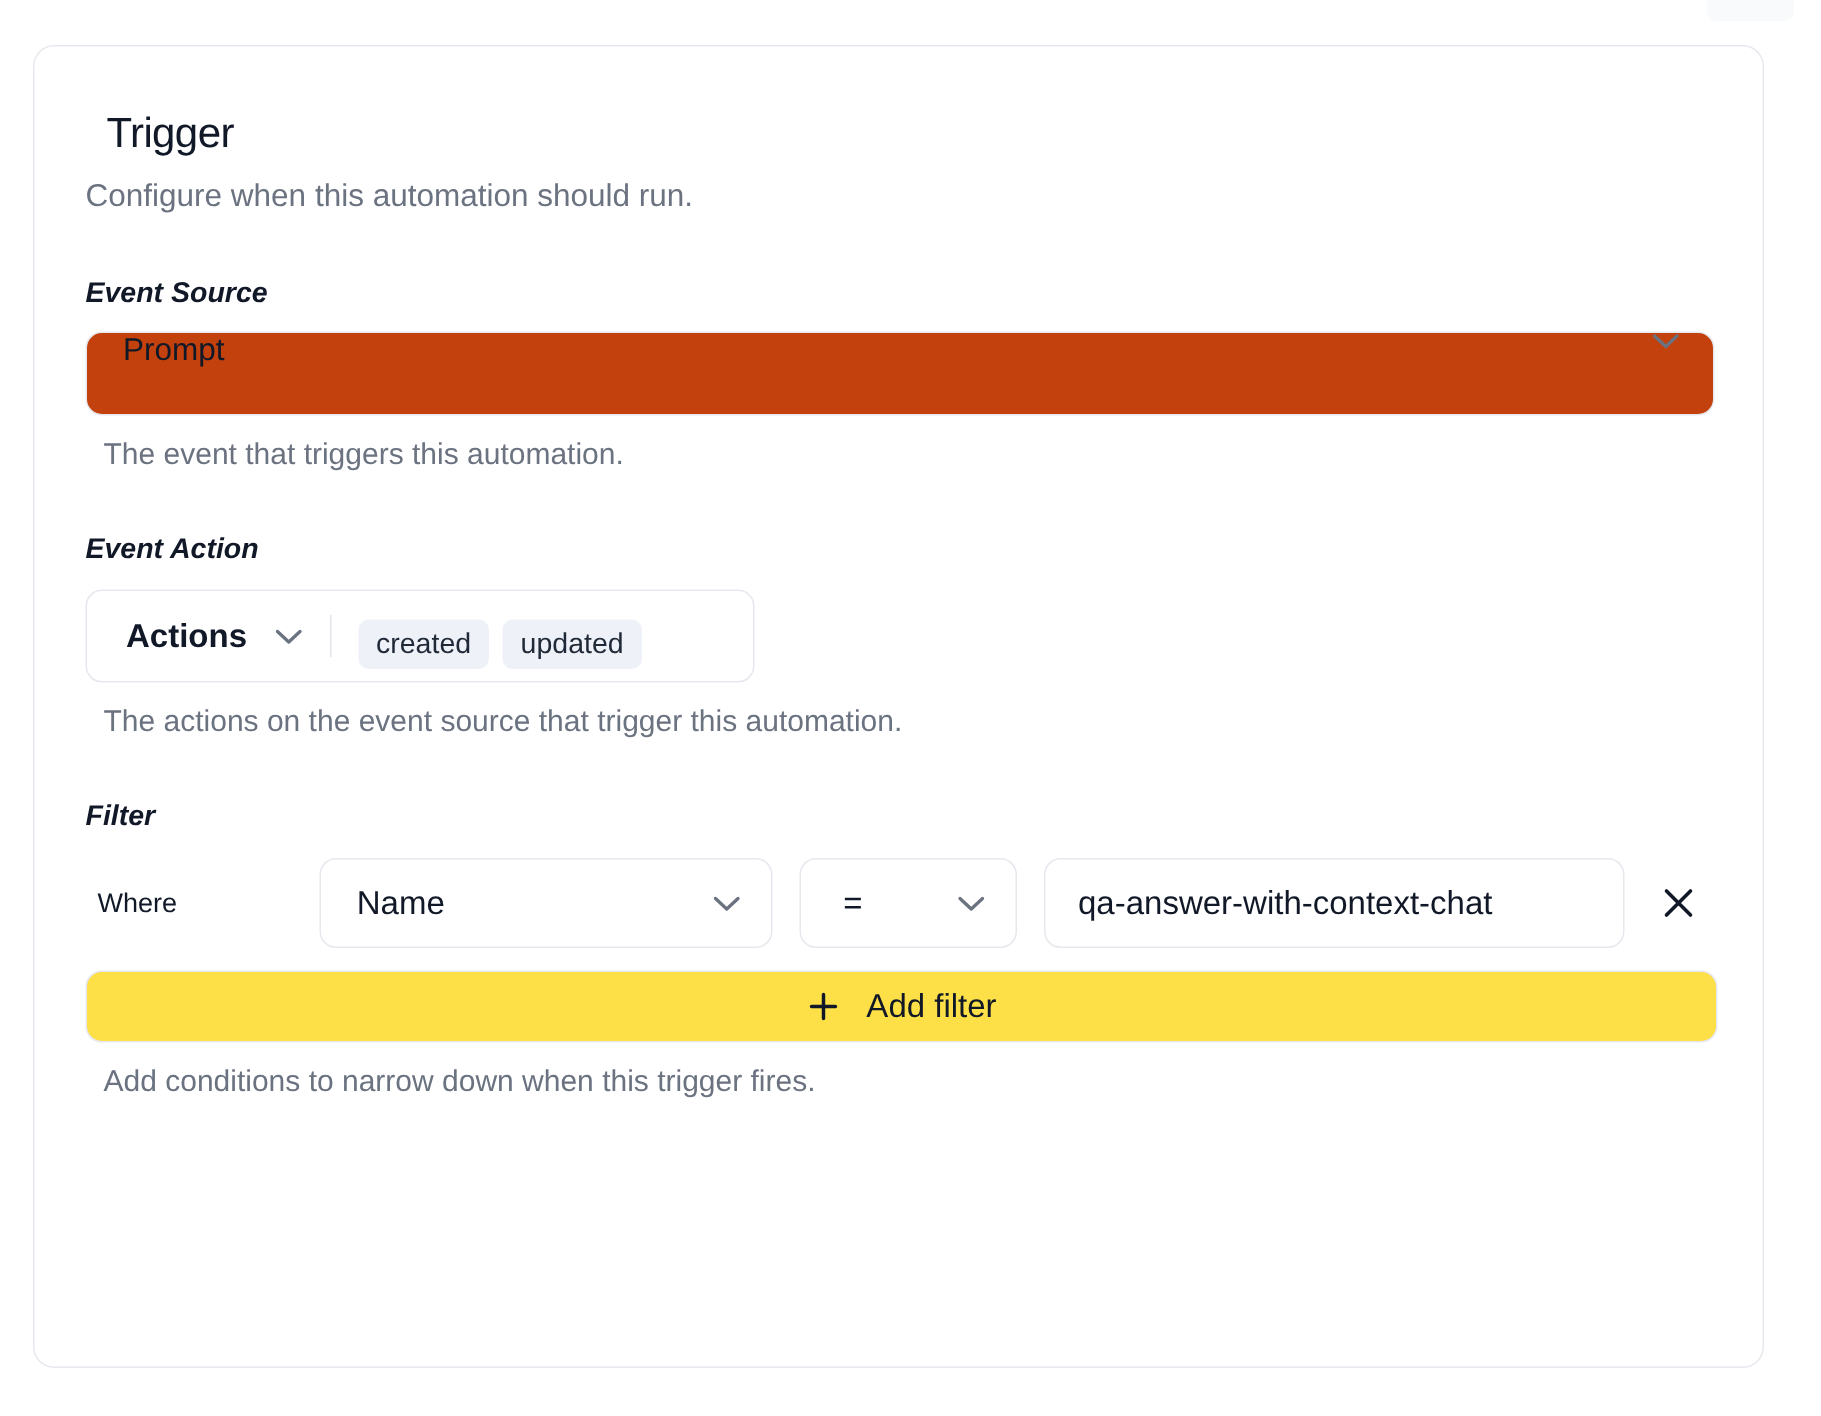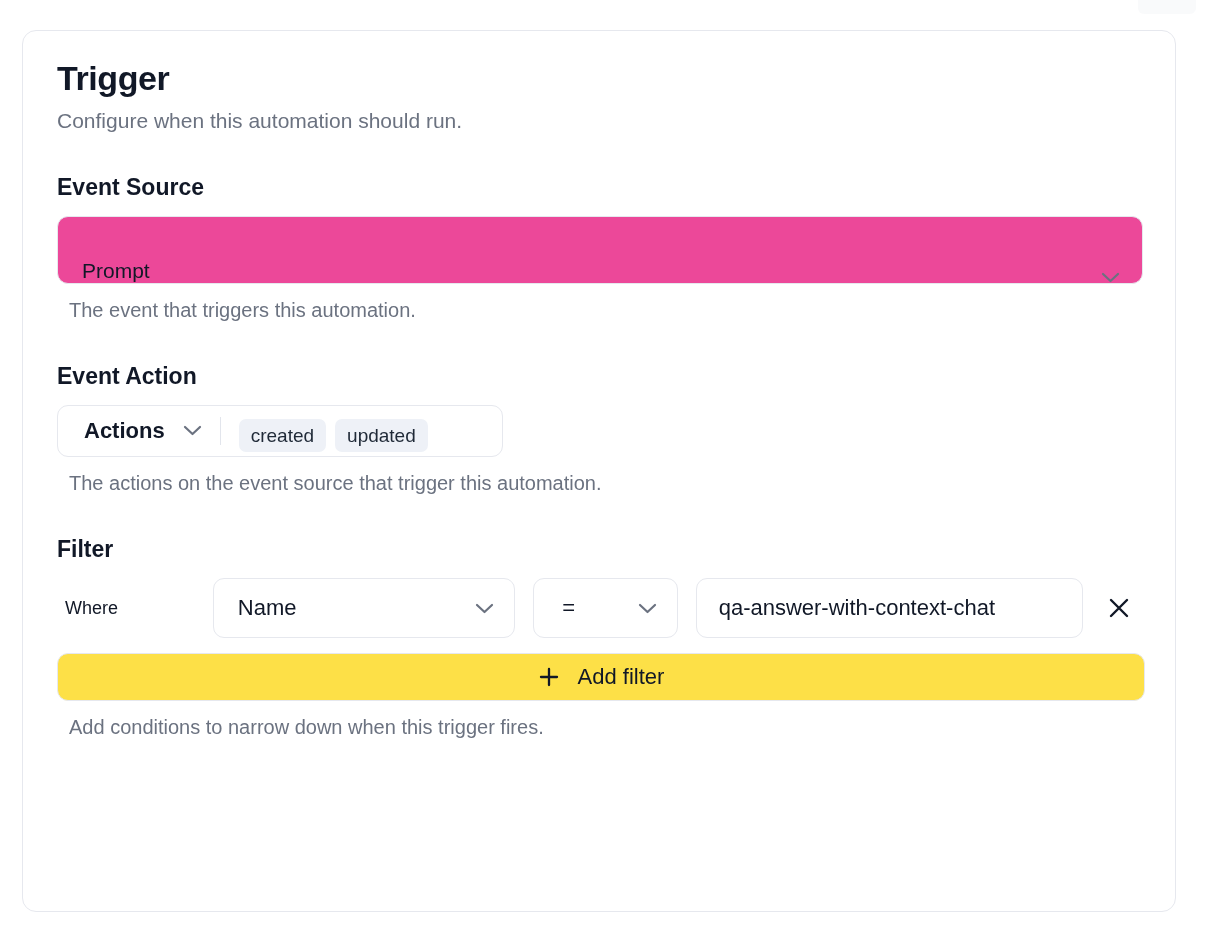--- a/index.html
+++ b/index.html
@@ -41,60 +41,61 @@
     width: 1154px;
     height: 882px;
     box-sizing: border-box;
     background: #ffffff;
     border: 1px solid #e6e8ee;
     border-radius: 14px;
     padding: 28px 34px;
   }
 
   .card-title {
-    font-size: 34px;
-    font-weight: 700;
+    font-size: 28px;
+    font-weight: 400;
     color: #111827;
     letter-spacing: -0.4px;
-    margin: 0;
+    margin: 14px;
     line-height: 1.12;
   }
   .card-subtitle {
     font-size: 21px;
     color: #6b7280;
     margin: 11px 0 0 0;
     line-height: 1.25;
   }
 
   .field-group { margin-top: 40px; }
 
   .field-label {
-    font-size: 23px;
+    font-size: 19px;
     font-weight: 700;
     color: #111827;
     margin: 0 0 14px 0;
     line-height: 1.2;
+    font-style: italic;
   }
   .field-help {
     font-size: 20px;
     color: #6b7280;
     margin: 14px 0 0 12px;
     line-height: 1.25;
   }
 
   
   .select-full {
     box-sizing: border-box;
     width: 1086px;
-    height: 68px;
-    border: 1px solid #e6e8ee;
-    border-radius: 11px;
-    background: #ec4899;
-    display: flex;
-    align-items: flex-end;
+    height: 56px;
+    border: 1px solid #e6e8ee;
+    border-radius: 11px;
+    background: #c2410c;
+    display: flex;
+    align-items: flex-start;
     justify-content: space-between;
     padding: 0 22px 0 24px;
     cursor: pointer;
   }
   .select-value {
     font-size: 21px;
     color: #111827;
   }
 
   .chev {
@@ -107,21 +108,21 @@
     fill: none;
     stroke: #6b7280;
     stroke-width: 2.2;
     stroke-linecap: round;
     stroke-linejoin: round;
   }
 
   
   .action-combo {
     box-sizing: border-box;
-    height: 52px;
+    height: 62px;
     width: 446px;
     border: 1px solid #e6e8ee;
     border-radius: 11px;
     background: #ffffff;
     display: flex;
     align-items: center;
     padding: 0 14px 0 26px;
     gap: 0;
   }
   .action-trigger {

